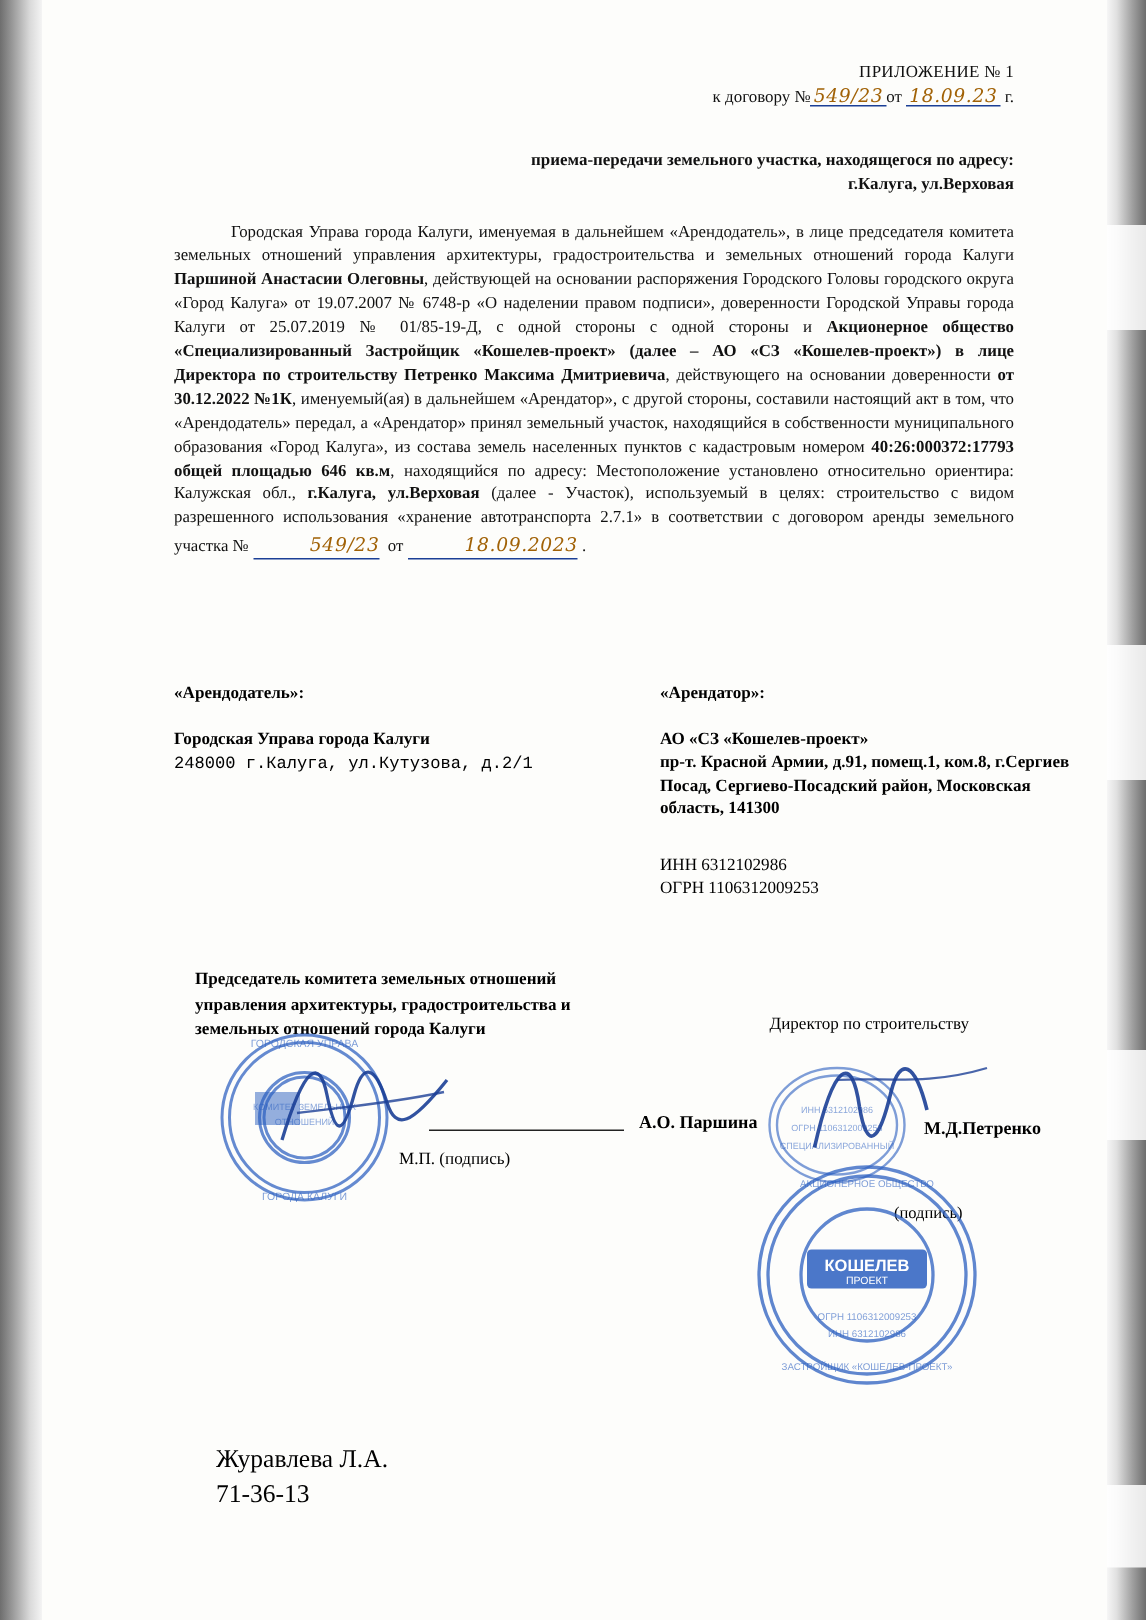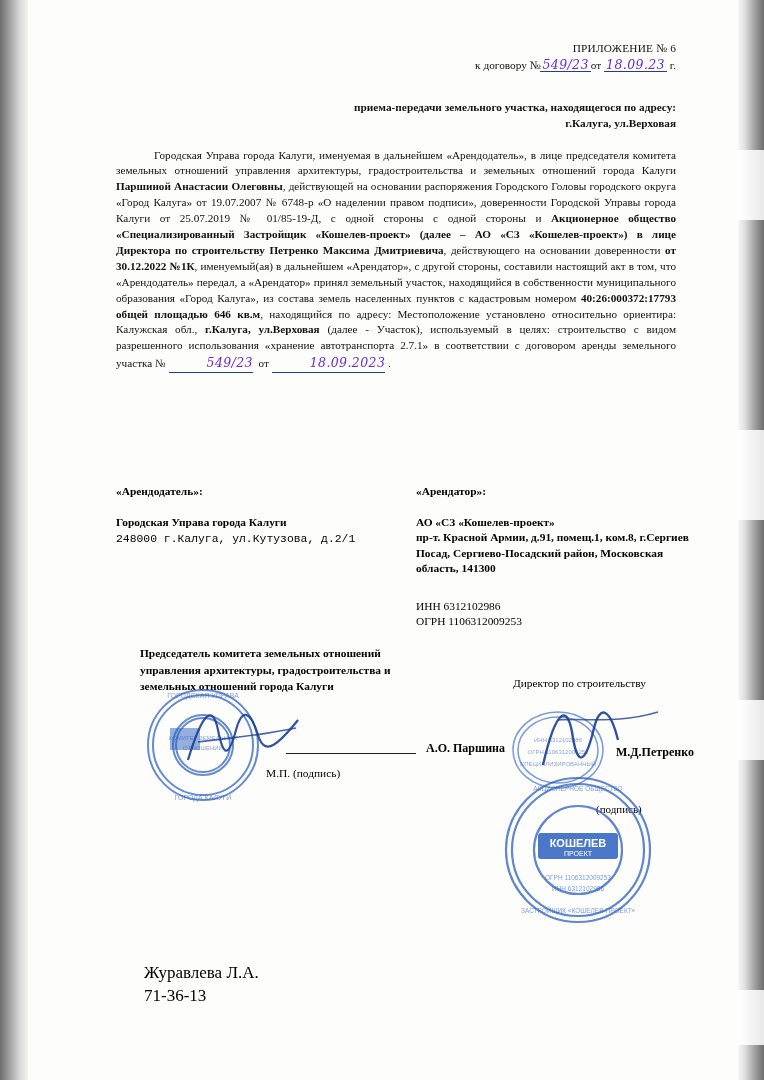--- a/index.html
+++ b/index.html
@@ -58,21 +58,21 @@
   }
   .head-right {
     text-align: right;
     font-size: 11.3px;
     line-height: 1.5;
     margin-bottom: 26px;
   }
   .head-right .l1 { letter-spacing: 0.2px; }
   .hand {
     font-family: "DejaVu Serif", serif;
-    color: #6d28d9;
+    color: #a16207;
     font-style: italic;
     font-size: 12.5px;
     letter-spacing: 0.4px;
   }
   .hand-u {
     display: inline-block;
     border-bottom: 1px solid #1b3f96;
     padding: 0 2px;
     line-height: 1.05;
   }
@@ -103,38 +103,38 @@
   }
   .sign-block {
     position: absolute;
     left: 88px;
     top: 456px;
     width: 600px;
     font-size: 11.4px;
   }
   .cols {
     display: flex;
-    margin-top: 29px;
+    gap: 24px;
   }
   .col-l { width: 300px; }
   .col-r { width: 276px; }
   .role { font-weight: bold; margin-bottom: 18px; }
   .org { font-weight: bold; line-height: 1.35; }
   .addr { line-height: 1.35; margin-top: 2px; font-family: Liberation Mono, monospace; }
   .reqs { margin-top: 22px; line-height: 1.4; }
   .positions {
     position: absolute;
     left: 88px;
     top: 645px;
     width: 600px;
     font-size: 11.4px;
   }
   .pos-l {
     position: absolute;
-    left: 24px;
+    left: 14px;
     top: 0;
     width: 300px;
     font-weight: bold;
     line-height: 1.45;
   }
   .pos-r {
     position: absolute;
     left: 397px;
     top: 30px;
     width: 240px;
@@ -198,21 +198,21 @@
     <div class="notch" style="top:430px;height:90px;"></div>
     <div class="notch" style="top:700px;height:60px;"></div>
     <div class="notch" style="top:990px;height:55px;"></div>
   </div>
 
   <div class="sheet">
 
     <div class="content">
 
       <div class="head-right">
-        <div class="l1">ПРИЛОЖЕНИЕ № 6</div>
+        <div class="l1">ПРИЛОЖЕНИЕ № 1</div>
         <div>
           <span>к договору №</span><span class="hand hand-u">549/23</span><span>от</span>&nbsp;<span class="hand hand-u">18.09.23</span>&nbsp;<span>г.</span>
         </div>
       </div>
 
       <div class="subtitle">
         <div>приема-передачи земельного участка, находящегося по адресу:</div>
         <div>г.Калуга,  ул.Верховая</div>
       </div>
 

